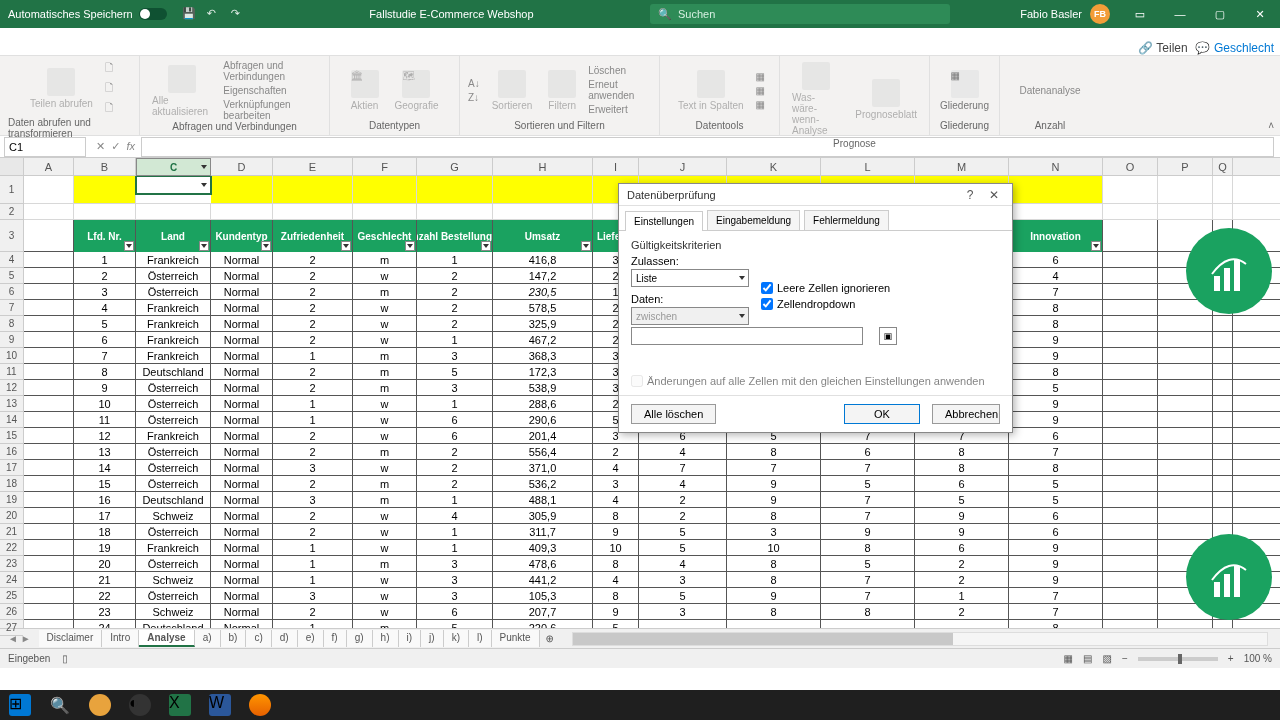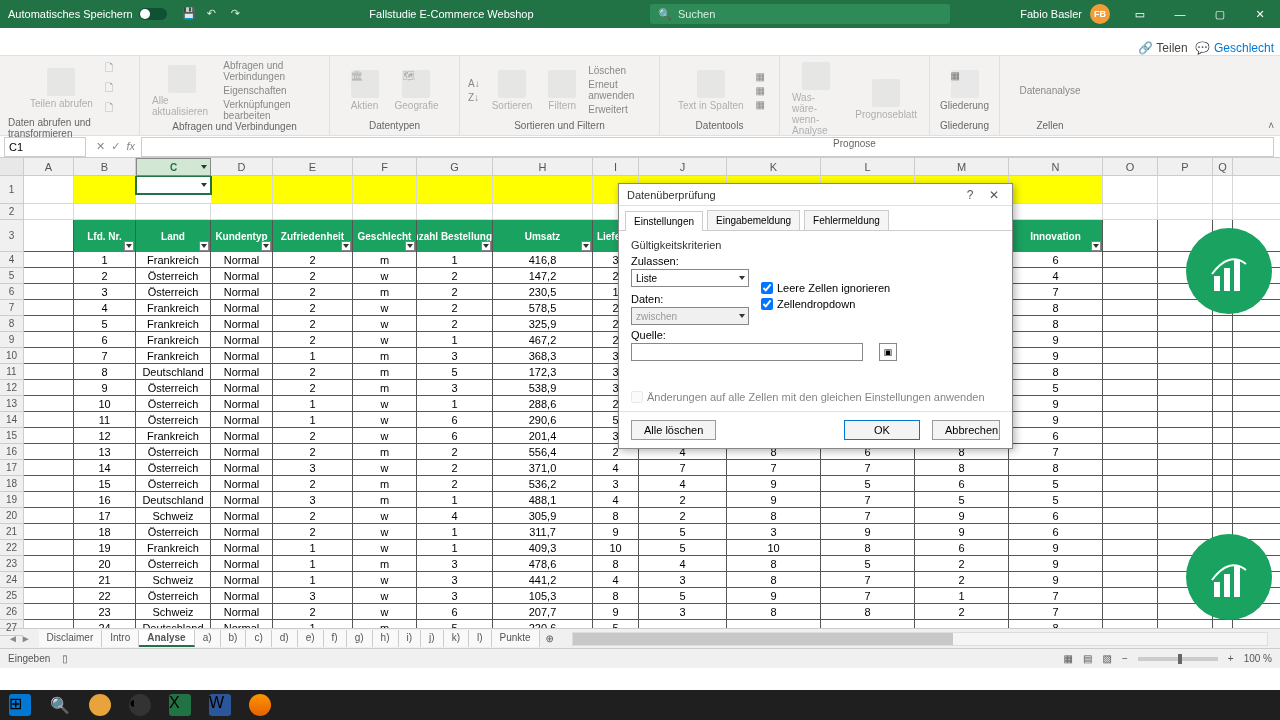--- a/index.html
+++ b/index.html
@@ -251,21 +251,21 @@
         </div>
       </div>
     <div class="label">Gliederung</div>
   </div>
   <div class="rgroup" style="width:100px;border-right:none">
     <div class="rgroup-content">
         <div class="rlinks">
           <span>Datenanalyse</span>
         </div>
       </div>
-    <div class="label">Zellen</div>
+    <div class="label">Anzahl</div>
   </div>
   <div class="ribbon-collapse">˄</div>
 </div>
 
 <div class="fbar">
   <div class="namebox">C1</div>
   <div class="fx-btns">
     <span>✕</span>
     <span>✓</span>
     <span><i>fx</i></span>
@@ -462,21 +462,21 @@
         <div class="cell " style="width: 20px;"></div>
       </div>
       <div class="row trow">
         <div class="cell " style="width: 50px;"></div>
         <div class="cell " style="width: 62px;">3</div>
         <div class="cell " style="width: 75px;">Österreich</div>
         <div class="cell " style="width: 62px;">Normal</div>
         <div class="cell " style="width: 80px;">2</div>
         <div class="cell " style="width: 64px;">m</div>
         <div class="cell " style="width: 76px;">2</div>
-        <div class="cell " style="width: 100px;">230,5</div>
+        <div class="cell " style="width: 100px; font-style: italic;">230,5</div>
         <div class="cell " style="width: 46px;">1</div>
         <div class="cell " style="width: 88px;"></div>
         <div class="cell " style="width: 94px;"></div>
         <div class="cell " style="width: 94px;"></div>
         <div class="cell " style="width: 94px;"></div>
         <div class="cell " style="width: 94px;">7</div>
         <div class="cell " style="width: 55px;"></div>
         <div class="cell " style="width: 55px;"></div>
         <div class="cell " style="width: 20px;"></div>
       </div>
@@ -926,21 +926,20 @@
         <label class="chk">
             <input type="checkbox" checked="" style="">
             <span>Leere Zellen ignorieren</span>
           </label>
         <label class="chk">
             <input type="checkbox" checked="" style="">
             <span>Zellendropdown</span>
           </label>
       </div>
     </div>
-    <div style="margin-top:4px"><span>Quelle:</span></div>
     <div class="dlg-row">
       <input class="src-input" type="text" style="">
       <div class="src-btn">▣</div>
     </div>
     <div style="height:28px"></div>
     <label class="chk" style="opacity:.5">
         <input type="checkbox" disabled="" style="">
         <span>Änderungen auf alle Zellen mit den gleichen Einstellungen anwenden</span>
       </label>
   </div>

